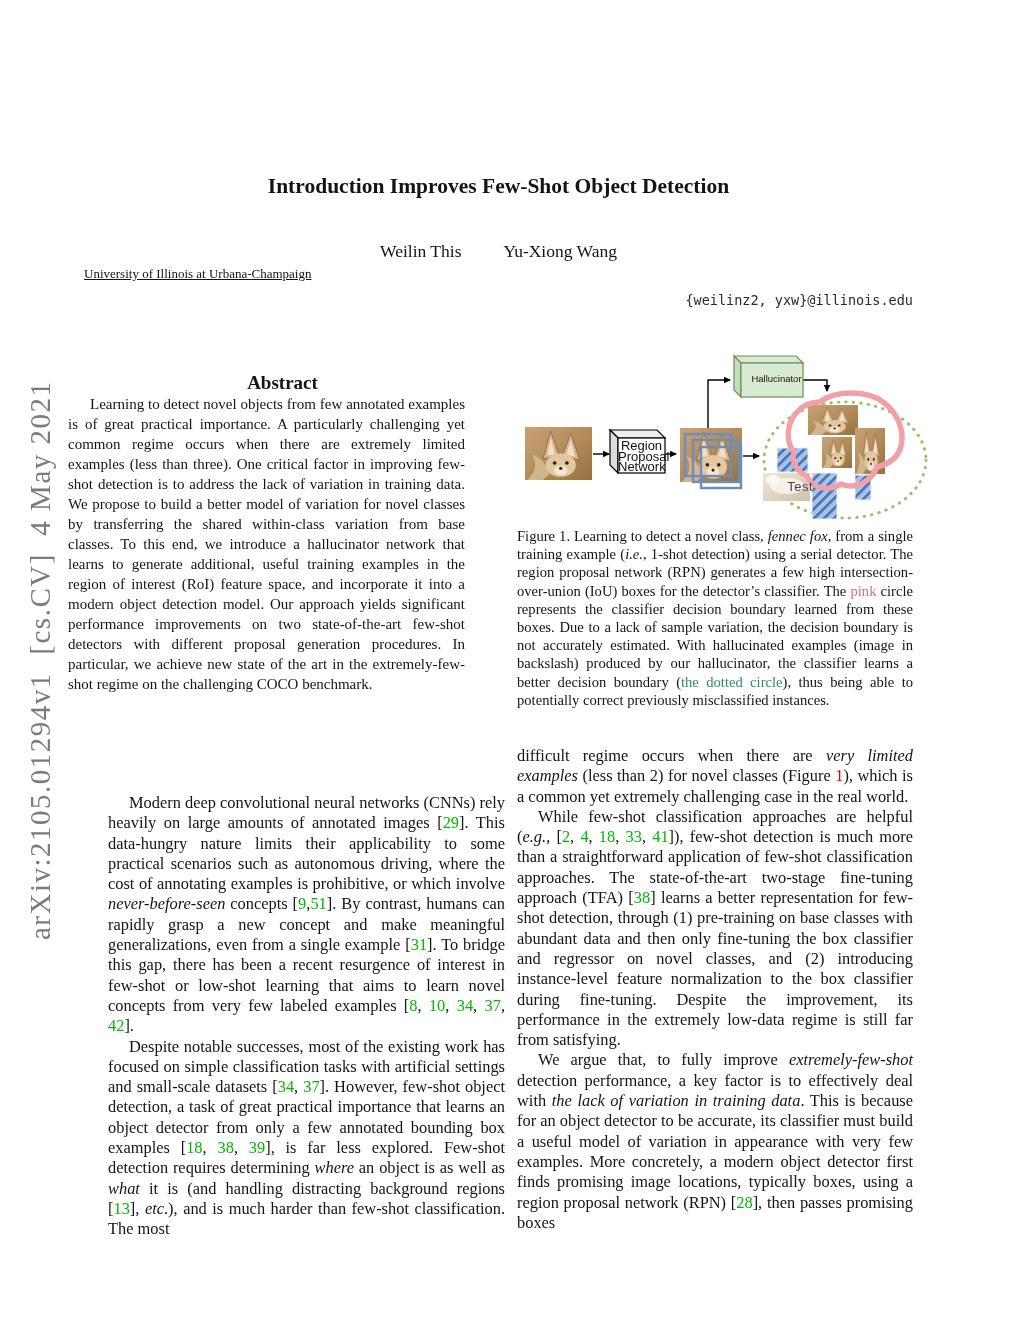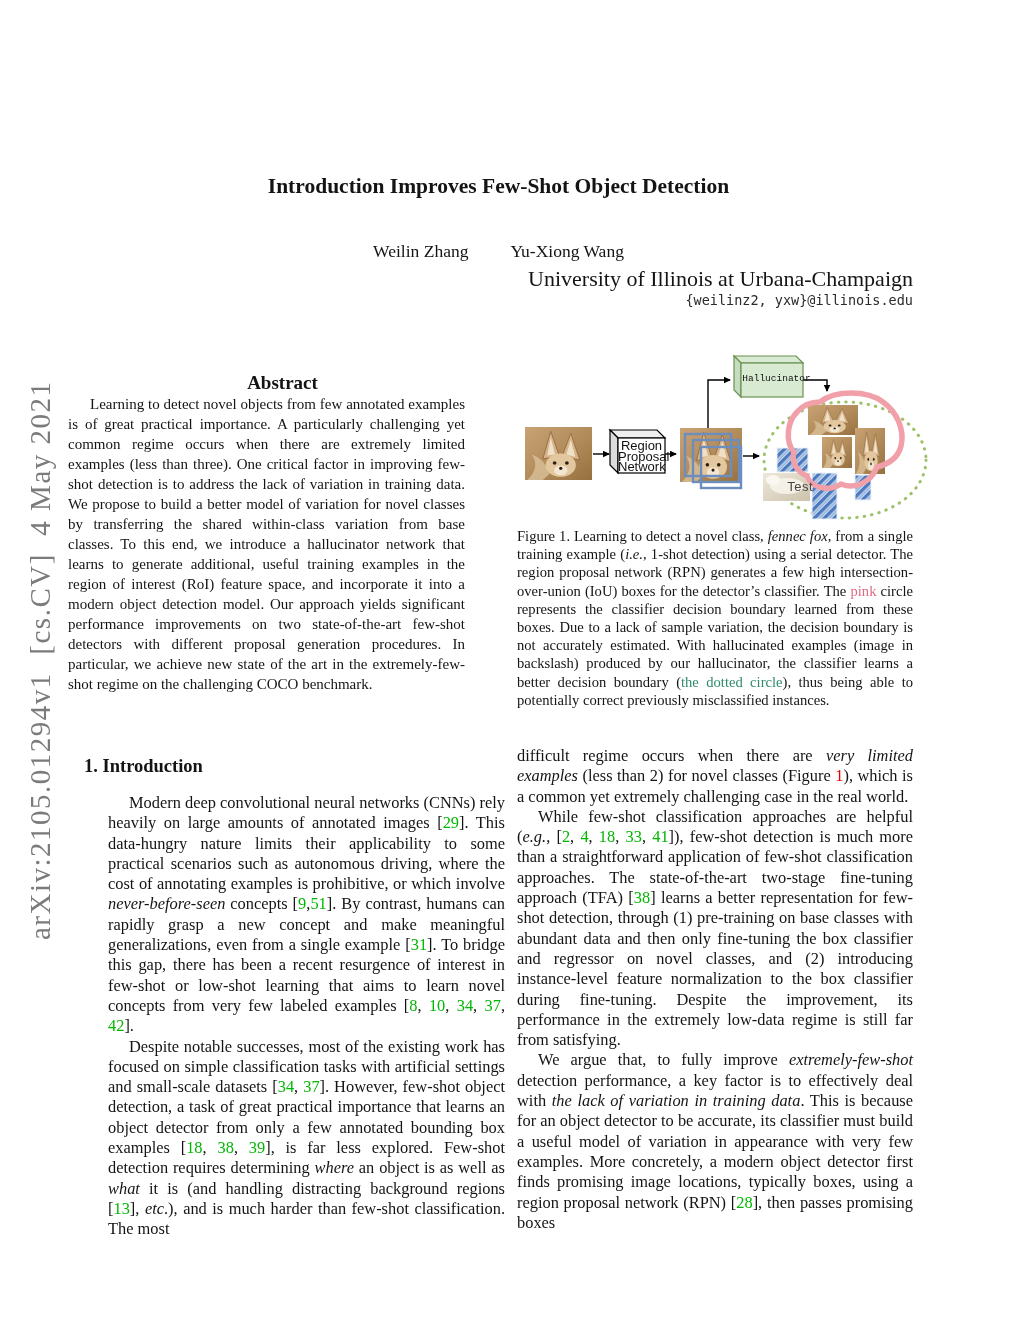--- a/index.html
+++ b/index.html
@@ -8,21 +8,21 @@
 
   
   .banner{position:absolute;left:24px;top:940px;transform-origin:0 0;transform:rotate(-90deg);
           font-size:29px;letter-spacing:1.5px;color:#7b7b7b;white-space:pre;}
 
   
   .title{position:absolute;left:84px;top:174px;width:829px;text-align:center;
          font-size:21.5px;font-weight:bold;}
   .authors{position:absolute;left:84px;top:241px;width:829px;display:flex;
            justify-content:center;gap:42px;font-size:17.5px;}
-  .affil{position:absolute;left:84px;top:266px;width:829px;text-align:right;font-size:22px;}
+  .affil{position:absolute;left:84px;top:266px;width:829px;text-align:left;font-size:13px;text-decoration:underline;}
   .email{position:absolute;left:84px;top:292px;width:829px;text-align:right;
          font-family:"DejaVu Sans Mono", monospace;font-size:13.5px;color:#2b2b2b;}
 
   
   .abs-head{position:absolute;left:84px;top:372px;width:397px;text-align:center;
             font-size:19px;font-weight:bold;}
   .abs-body{position:absolute;left:68px;top:394px;width:397px;
             font-size:15px;line-height:20px;text-align:justify;text-indent:22px;}
   .intro-head{position:absolute;left:84px;top:756px;width:397px;font-size:18.5px;font-weight:bold;}
   .col-left-body{position:absolute;left:84px;top:793px;width:397px;margin-left:24px;}
@@ -35,46 +35,45 @@
   .seg-red{color:var(--c-figure_ref,#e80000);}
   .seg-pink{color:var(--c-pink_word,#e06a85);}
   .seg-teal{color:var(--c-teal_phrase,#2e8b6a);}
 
   
   .figure{position:absolute;left:515px;top:350px;width:435px;height:175px;}
   .figure svg.overlay{position:absolute;left:0;top:0;}
   .fig-label{position:absolute;font-family:"Liberation Sans", sans-serif;color:#111;
              text-align:center;}
   .lbl-rpn{left:103px;top:91px;width:47px;font-size:13px;line-height:10.5px;}
-  .lbl-hal{left:226px;top:23px;width:71px;font-size:9.5px;font-family:Liberation Mono, monospace;}
+  .lbl-hal{left:226px;top:23px;width:71px;font-size:9.5px;}
   .lbl-test{left:250px;top:129px;width:44px;font-size:13px;color:#454545;text-align:right;
             padding-left:4px;letter-spacing:.5px;}
   .caption{position:absolute;left:517px;top:527px;width:396px;font-size:14.6px;
            line-height:18.2px;text-align:justify;}
 </style>
 </head>
 <body>
 
 <div class="page">
 
   <div class="banner">arXiv:2105.01294v1  [cs.CV]  4 May 2021</div>
 
   <div class="title">Introduction Improves Few-Shot Object Detection</div>
 
   <div class="authors">
-    <span>Weilin Zhang</span>
+    <span>Weilin This</span>
     <span>Yu-Xiong Wang</span>
   </div>
   <div class="affil">University of Illinois at Urbana-Champaign</div>
   <div class="email">{weilinz2, yxw}@illinois.edu</div>
 
   <div class="abs-head">Abstract</div>
   <div class="abs-body">Learning to detect novel objects from few annotated examples is of great practical importance. A particularly challenging yet common regime occurs when there are extremely limited examples (less than three). One critical factor in improving few-shot detection is to address the lack of variation in training data. We propose to build a better model of variation for novel classes by transferring the shared within-class variation from base classes. To this end, we introduce a hallucinator network that learns to generate additional, useful training examples in the region of interest (RoI) feature space, and incorporate it into a modern object detection model. Our approach yields significant performance improvements on two state-of-the-art few-shot detectors with different proposal generation procedures. In particular, we achieve new state of the art in the extremely-few-shot regime on the challenging COCO benchmark.</div>
 
-  <div class="intro-head">1. Introduction</div>
   <div class="col-left-body">
     <p class="body-par indent"><span>Modern deep convolutional neural networks (CNNs) rely heavily on large amounts of annotated images [</span><span class="seg-cite">29</span><span>]. This data-hungry nature limits their applicability to some practical scenarios such as autonomous driving, where the cost of annotating examples is prohibitive, or which involve </span><span class="seg-i">never-before-seen</span><span> concepts [</span><span class="seg-cite">9</span><span>,</span><span class="seg-cite">51</span><span>]. By contrast, humans can rapidly grasp a new concept and make meaningful generalizations, even from a single example [</span><span class="seg-cite">31</span><span>]. To bridge this gap, there has been a recent resurgence of interest in few-shot or low-shot learning that aims to learn novel concepts from very few labeled examples [</span><span class="seg-cite">8</span><span>, </span><span class="seg-cite">10</span><span>, </span><span class="seg-cite">34</span><span>, </span><span class="seg-cite">37</span><span>, </span><span class="seg-cite">42</span><span>].</span></p>
     <p class="body-par indent"><span>Despite notable successes, most of the existing work has focused on simple classification tasks with artificial settings and small-scale datasets [</span><span class="seg-cite">34</span><span>, </span><span class="seg-cite">37</span><span>]. However, few-shot object detection, a task of great practical importance that learns an object detector from only a few annotated bounding box examples [</span><span class="seg-cite">18</span><span>, </span><span class="seg-cite">38</span><span>, </span><span class="seg-cite">39</span><span>], is far less explored. Few-shot detection requires determining </span><span class="seg-i">where</span><span> an object is as well as </span><span class="seg-i">what</span><span> it is (and handling distracting background regions [</span><span class="seg-cite">13</span><span>], </span><span class="seg-i">etc</span><span>.), and is much harder than few-shot classification. The most</span></p>
   </div>
 
   <div class="figure">
     <svg class="overlay" width="435" height="175" viewBox="0 0 435 175">
       <defs>
         <marker id="ah" markerWidth="9" markerHeight="8" refX="6.5" refY="3.5" orient="auto" markerUnits="userSpaceOnUse">
           <path d="M0,0 L7.5,3.5 L0,7 Z" fill="#000"></path>

